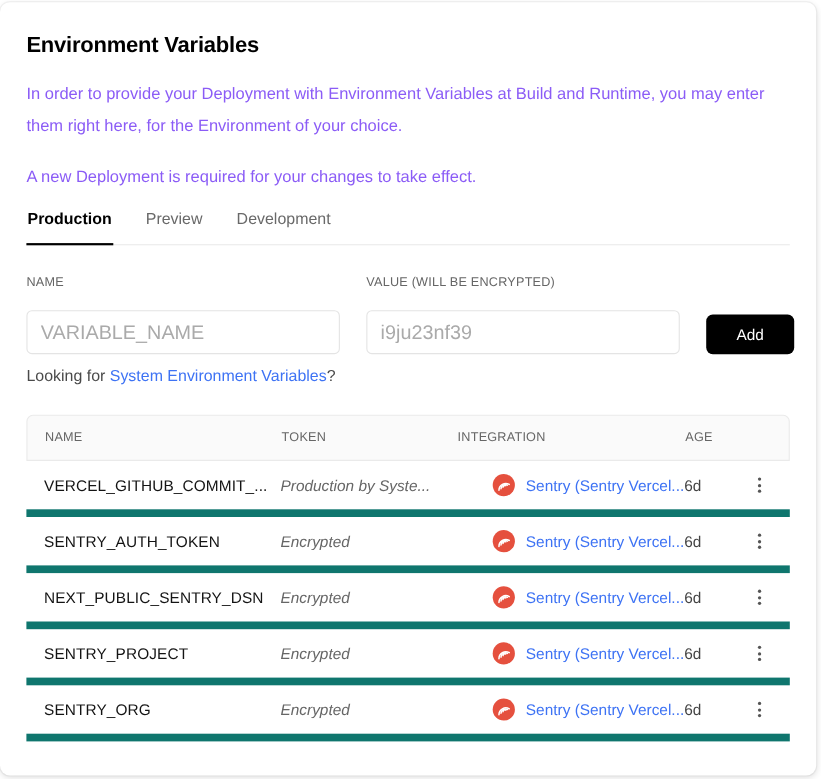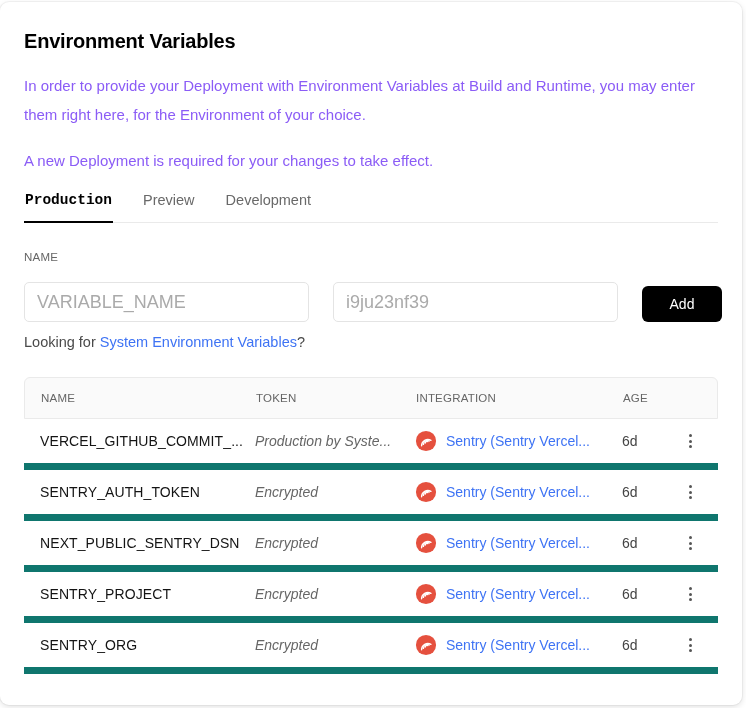--- a/index.html
+++ b/index.html
@@ -15,21 +15,21 @@
 
   h1.page-title { font-size: 20px; font-weight: 700; color: #000; letter-spacing: -0.2px; }
 
   .intro { margin-top: 18px; }
   .intro p { font-size: 15px; color: #8b5cf6; line-height: 29px; margin-bottom: 17px; }
 
   
   .tabs { display: flex; gap: 29px; border-bottom: 1px solid #eaeaea; margin-top: 12px; }
   .tab { font-size: 14.5px; color: #696969; padding: 0 1px 13px 1px; cursor: pointer;
          border-bottom: 2px solid transparent; margin-bottom: -1px; }
-  .tab.active { color: #000; font-weight: 700; border-bottom-color: #000; font-family: Liberation Mono, monospace; }
+  .tab.active { color: #000; font-weight: 700; border-bottom-color: #000; }
 
   
   .form-row { display: grid; grid-template-columns: 285px 285px 80px; column-gap: 24px;
               margin-top: 28px; align-items: end; }
   .field-label { font-size: 11.5px; color: #666; letter-spacing: 0.2px; line-height: 13px;
                  display: block; margin-bottom: 18px; }
   .text-input { width: 100%; height: 40px; border: 1px solid #e4e4e4; border-radius: 5px;
                 padding: 0 12px; font-size: 18px; color: #000; outline: none;
                 font-family: "Liberation Sans", sans-serif; }
   .text-input::placeholder { color: #aaa; opacity: 1; }
@@ -48,21 +48,21 @@
     height: 42px; padding: 0 16px; background: #fafafa;
     border: 1px solid #eaeaea; border-radius: 6px 6px 0 0;
   }
   .thead .th { font-size: 11.5px; color: #666; letter-spacing: 0.2px; }
   .trow {
     display: grid; grid-template-columns: 215px 160px 207px 1fr 24px; align-items: center;
     height: 51px; padding: 0 16px; border-bottom: 7px solid #0f766e;
   }
   .cell-name { font-size: 14px; color: #141414; letter-spacing: 0.1px; overflow: hidden; white-space: nowrap; }
   .cell-value { font-size: 14px; font-style: italic; color: #666; overflow: hidden; white-space: nowrap; }
-  .cell-integration { display: flex; align-items: center; gap: 9px; overflow: hidden; white-space: nowrap; }
+  .cell-integration { display: flex; align-items: center; gap: 9px; overflow: hidden; white-space: nowrap; justify-content: flex-end; }
   .cell-integration a { font-size: 14px; color: var(--link-blue, #3e73f4); text-decoration: none; cursor: pointer;
                         overflow: hidden; white-space: nowrap; }
   .cell-age { font-size: 14px; color: #444; }
   .sentry-badge { width: 22px; height: 22px; flex: 0 0 22px; display: inline-flex; }
 
   .kebab { display: flex; flex-direction: column; align-items: center; gap: 2.5px;
            width: 24px; height: 24px; justify-content: center; cursor: pointer; border-radius: 4px; }
   .kebab i { width: 3px; height: 3px; border-radius: 50%; background: #555; }
 </style>
 </head>
@@ -82,20 +82,21 @@
     <div class="tab">Preview</div>
     <div class="tab">Development</div>
   </div>
 
   <div class="form-row">
     <div>
       <label class="field-label">NAME</label>
       <input class="text-input" type="text" placeholder="VARIABLE_NAME" style="">
     </div>
     <div>
+      <label class="field-label">VALUE (WILL BE ENCRYPTED)</label>
       <input class="text-input" type="text" placeholder="i9ju23nf39" style="">
     </div>
     <button class="add-btn">Add</button>
   </div>
 
   <div class="hint"><span>Looking for </span><a>System Environment Variables</a><span>?</span></div>
 
   <div class="env-table">
 
     <div class="thead">

